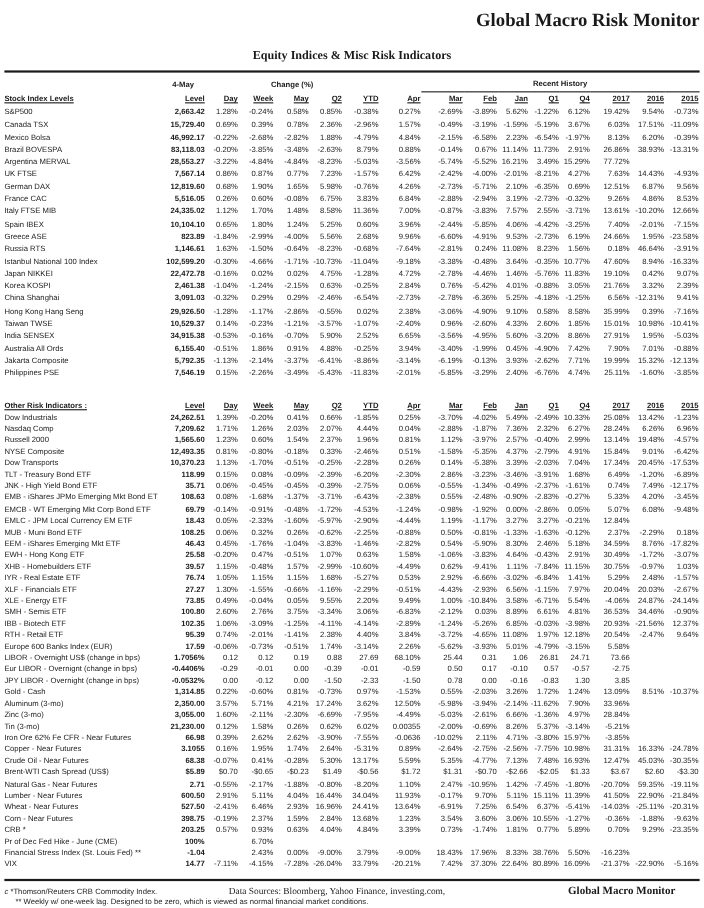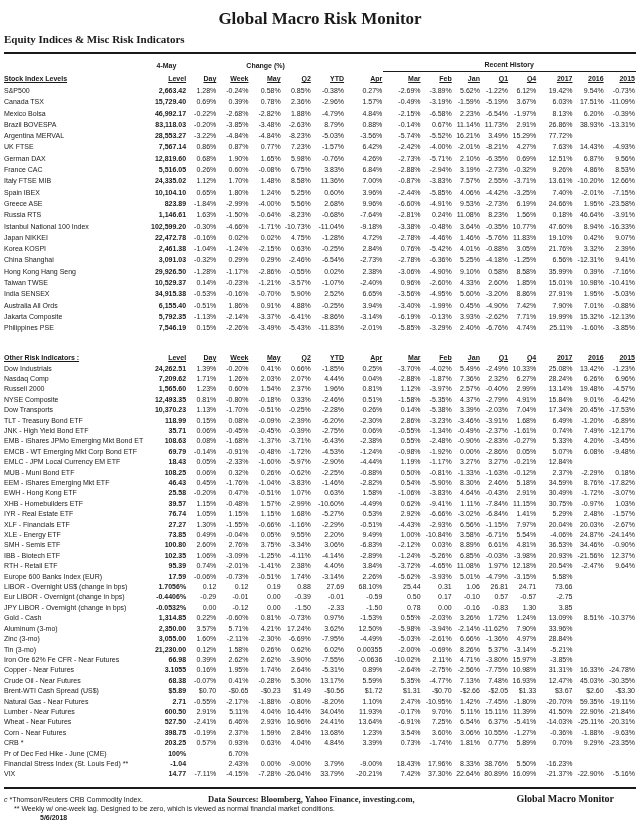--- a/index.html
+++ b/index.html
@@ -1,37 +1,37 @@
 <!DOCTYPE html>
 <html><head>
 <meta charset="utf-8">
 <style>
   html,body{margin:0;padding:0;background:#fff;}
   body{width:640px;height:825px;overflow:hidden;color:#1a1a1a;font-family:"Liberation Sans",sans-serif;}
   .page{padding:0 4px;}
-  h1{font-family:"Liberation Serif",serif;font-size:17px;font-weight:bold;text-align:center;margin:9px 0 4px;}
-  h2{font-family:"Liberation Serif",serif;font-size:11px;font-weight:bold;text-align:left;margin:2px 0 7px;}
+  h1{font-family:"Liberation Serif",serif;font-size:17px;font-weight:bold;text-align:right;margin:9px 0 16px;}
+  h2{font-family:"Liberation Serif",serif;font-size:11px;font-weight:bold;text-align:center;margin:2px 0 7px;}
   .rule{border-top:2px solid #1a1a1a;}
   table{border-collapse:collapse;table-layout:fixed;width:632px;margin-top:5px;font-size:7px;}
   th,td{padding:0 1px 0 0;text-align:right;white-space:nowrap;overflow:visible;height:10.4px;line-height:10.4px;font-weight:normal;vertical-align:bottom;}
   thead th,thead td{height:12px;line-height:12px;}
   #stock-body td{height:11.3px;line-height:11.3px;}
   .lbl,.lblh{text-align:left;}
   .lvl{font-weight:bold;}
   .ch{font-weight:bold;text-decoration:underline;}
   .lblh{font-weight:bold;text-decoration:underline;}
   .gh{font-weight:bold;text-align:center;}
   .rh{border-bottom:1px solid #1a1a1a;}
   .hdr2 th{height:13px;line-height:13px;}
   .spacer td{height:17px;}
   .rule2{border-top:2px solid #1a1a1a;margin-top:7px;}
   .frow1{display:flex;align-items:baseline;margin-top:4px;}
   .fnote{font-size:7px;width:188px;}
   .fnote .mk{font-style:italic;}
-  .fsources{font-family:"Liberation Serif",serif;font-weight:bold;font-size:8.5px;flex:1;padding-left:16px;}
+  .fsources{font-family:"Liberation Serif",serif;font-weight:normal;font-size:8.5px;flex:1;padding-left:16px;}
   .fbrand{font-family:"Liberation Serif",serif;font-weight:bold;font-size:10px;padding-right:22px;margin-left:17px;}
   .frow2{font-size:7px;margin-top:1px;padding-left:10px;}
   .frow3{font-size:7px;font-weight:bold;margin-top:2px;padding-left:36px;}
 </style>
 </head>
 <body>
 
 <div class="page">
   <h1>Global Macro Risk Monitor</h1>
   <h2>Equity Indices &amp; Misc Risk Indicators</h2>

